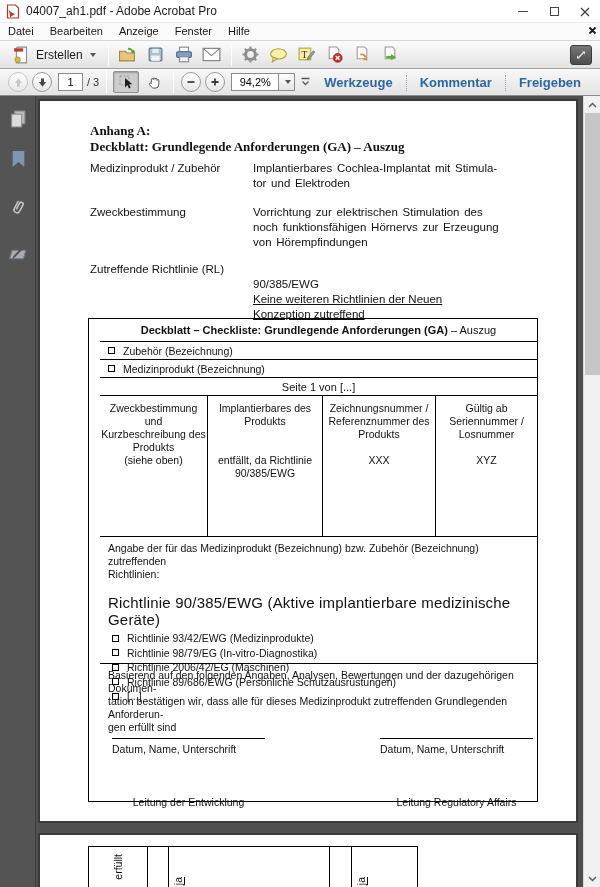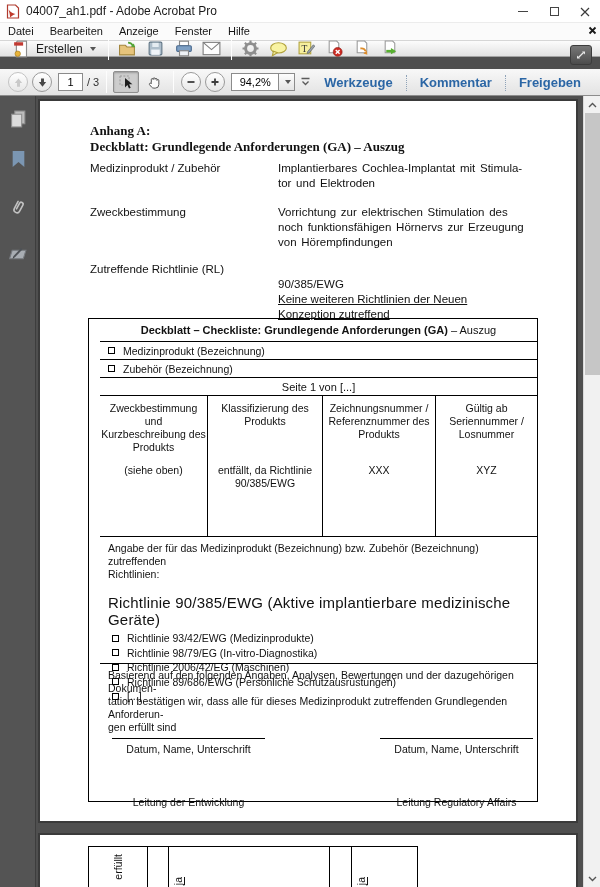--- a/index.html
+++ b/index.html
@@ -14,21 +14,21 @@
   .winbtn.min { right:62px; } .winbtn.max { right:31px; } .winbtn.close { right:0; }
   .minbar { width:10px; height:1px; background:#444; }
   .maxbox { width:9px; height:9px; border:1px solid #444; }
 
   
   .menubar { position:absolute; left:0; top:23px; width:600px; height:17px; background:#fbfbfb; display:flex; align-items:center; font-size:11px; color:#151515; }
   .menubar .mitem { padding:0 8px; height:17px; line-height:17px; }
   .menubar .docclose { position:absolute; right:3px; top:2px; }
 
   
-  .toolbar1 { position:absolute; left:0; top:40px; width:600px; height:17px; background:linear-gradient(#fcfcfc,#e2e2e2); border-top:1px solid #d6d6d6; border-bottom:1px solid #a3a3a3; display:flex; align-items:center; padding:0 6px; }
+  .toolbar1 { position:absolute; left:0; top:40px; width:600px; height:29px; background:linear-gradient(#fcfcfc,#e2e2e2); border-top:1px solid #d6d6d6; border-bottom:1px solid #a3a3a3; display:flex; align-items:center; padding:0 6px; }
   .tbtn { display:flex; align-items:center; justify-content:center; height:24px; padding:0 4px; border-radius:3px; }
   .createbtn { gap:5px; font-size:12px; color:#1c1c1c; padding:0 7px; }
   .caret { width:0; height:0; border-left:3.5px solid transparent; border-right:3.5px solid transparent; border-top:4px solid #555; margin-left:2px; }
   .vsep { width:1px; height:22px; background:#b4b4b4; border-right:1px solid #fdfdfd; margin:0 5px; }
   .iconbtn { width:28px; }
   .expandbtn { position:absolute; right:8px; top:4px; width:22px; height:20px; border-radius:3px; background:linear-gradient(#777,#4c4c4c); border:1px solid #3c3c3c; display:flex; align-items:center; justify-content:center; }
 
   
   .toolbar2 { position:absolute; left:0; top:69px; width:600px; height:27px; background:linear-gradient(#f8f8f8,#e3e3e3); border-bottom:1px solid #8c8c8c; display:flex; align-items:center; padding:0 6px; }
   .circlebtn { width:20px; height:20px; border-radius:50%; border:1px solid #9a9a9a; background:linear-gradient(#ffffff,#e7e7e7); display:flex; align-items:center; justify-content:center; margin:0 2px; }
@@ -56,49 +56,49 @@
   .scrollbar { position:absolute; right:0; top:96px; width:17px; bottom:0; background:#f1f1f1; border-left:1px solid #dadada; }
   .sb-up { position:absolute; top:0; left:0; width:17px; height:17px; display:flex; align-items:center; justify-content:center; }
   .sb-down { position:absolute; bottom:0; left:0; width:17px; height:17px; display:flex; align-items:center; justify-content:center; }
   .sb-thumb { position:absolute; top:17px; left:1px; width:15px; height:262px; background:#c6c6c6; }
 
   
   .doc { color:#111; }
   .heading { position:absolute; left:50px; top:22px; font-size:13px; font-weight:bold; line-height:16px; white-space:pre-line;font-family:Liberation Serif, serif; }
   .frow { position:absolute; left:50px; width:460px; font-size:11.5px; line-height:15px; }
   .flabel { position:absolute; left:0; top:0; width:175px; }
-  .fvalue { position:absolute; left:188px; top:0; width:270px; white-space:pre-line; }
+  .fvalue { position:absolute; left:163px; top:0; width:270px; white-space:pre-line; }
   .just { word-spacing:1.5px; }
   .uline { text-decoration:underline; }
 
   .covtable { position:absolute; left:48px; top:217px; width:450px; border:1px solid #000; font-size:10.5px;padding-left:11px; }
   .trow { border-top:1px solid #000; position:relative; }
   .trow:first-child { border-top:none; }
   .ttitle { height:22px; line-height:22px; text-align:center; font-size:11px; }
   .ttitle b { font-weight:bold; }
   .cbrow { height:18px; line-height:18px; padding-left:6px; display:flex; align-items:center; }
   .cbx { display:inline-block; width:7px; height:7px; border:1px solid #000; margin:0 8px 0 2px; flex:none; }
   .seiterow { height:18px; line-height:18px; text-align:center; font-size:11px; }
   .colsrow { height:141px; display:flex; }
   .covcell { position:relative; border-left:1px solid #000; text-align:center; padding-top:6px; line-height:13px; }
   .covcell:first-child { border-left:none; }
   .c1{width:107px;} .c2{width:115px;} .c3{width:113px;} .c4{flex:1;}
   .chead { white-space:pre-line; }
-  .cval { position:absolute; top:68px; left:0; right:0; text-align:center; white-space:pre-line; }
+  .cval { position:absolute; top:58px; left:0; right:0; text-align:center; white-space:pre-line; }
   .dirrow { height:127px; padding:5px 8px; }
   .dirintro { white-space:pre-line; line-height:13px; }
   .dirmain { font-size:15px; margin-top:13px; letter-spacing:.2px; }
   .dirlist { margin-top:3px; }
   .diritem { display:flex; align-items:center; height:14.5px; padding-left:2px; }
   .confrow { height:138px; padding:5px 8px; }
   .conftext { white-space:pre-line; line-height:13px; }
   .sig { position:absolute; top:74px; width:153px; }
   .sig.left { left:12px; } .sig.right { left:280px; }
   .sigline { border-top:1px solid #000; }
-  .sigcap { text-align:center; padding-top:4px; }
+  .sigcap { padding-top:4px; }
   .sigrole { position:absolute; width:153px; top:108px; text-align:center;margin-top:24px; }
   .sigrole.left { left:12px; } .sigrole.right { left:280px; }
 
   
   .tbl2 { position:absolute; left:48px; top:11px; width:330px; border:1px solid #000; }
   .tbl2 .r1 { height:40px; display:flex; }
   .t2c { border-left:1px solid #000; position:relative; }
   .t2c:first-child { border-left:none; }
   .t2c1{width:58px;} .t2c2{width:21px;} .t2c3{width:161px;} .t2c4{width:22px;} .t2c5{flex:1;}
   .vtext { writing-mode:vertical-rl; transform:rotate(180deg); font-size:10.5px; }
@@ -336,37 +336,37 @@
 Konzeption zutreffend</div>
       </div>
     </div>
 
     <div class="covtable">
       <div class="trow ttitle">
         <b>Deckblatt – Checkliste: Grundlegende Anforderungen (GA)</b><span> – Auszug</span>
       </div>
       <div class="trow cbrow">
         <span class="cbx"></span>
-        <span>Medizinprodukt (Bezeichnung)</span>
+        <span>Zubehör (Bezeichnung)</span>
       </div>
       <div class="trow cbrow">
         <span class="cbx"></span>
-        <span>Zubehör (Bezeichnung)</span>
+        <span>Medizinprodukt (Bezeichnung)</span>
       </div>
       <div class="trow seiterow">Seite 1 von [...]</div>
       <div class="trow colsrow">
         <div class="covcell c1">
           <div class="chead">Zweckbestimmung
 und
 Kurzbeschreibung des
 Produkts</div>
           <div class="cval">(siehe oben)</div>
         </div>
         <div class="covcell c2">
-          <div class="chead">Klassifizierung des
+          <div class="chead">Implantierbares des
 Produkts</div>
           <div class="cval">entfällt, da Richtlinie
 90/385/EWG</div>
         </div>
         <div class="covcell c3">
           <div class="chead">Zeichnungsnummer /
 Referenznummer des
 Produkts</div>
           <div class="cval">XXX</div>
         </div>

